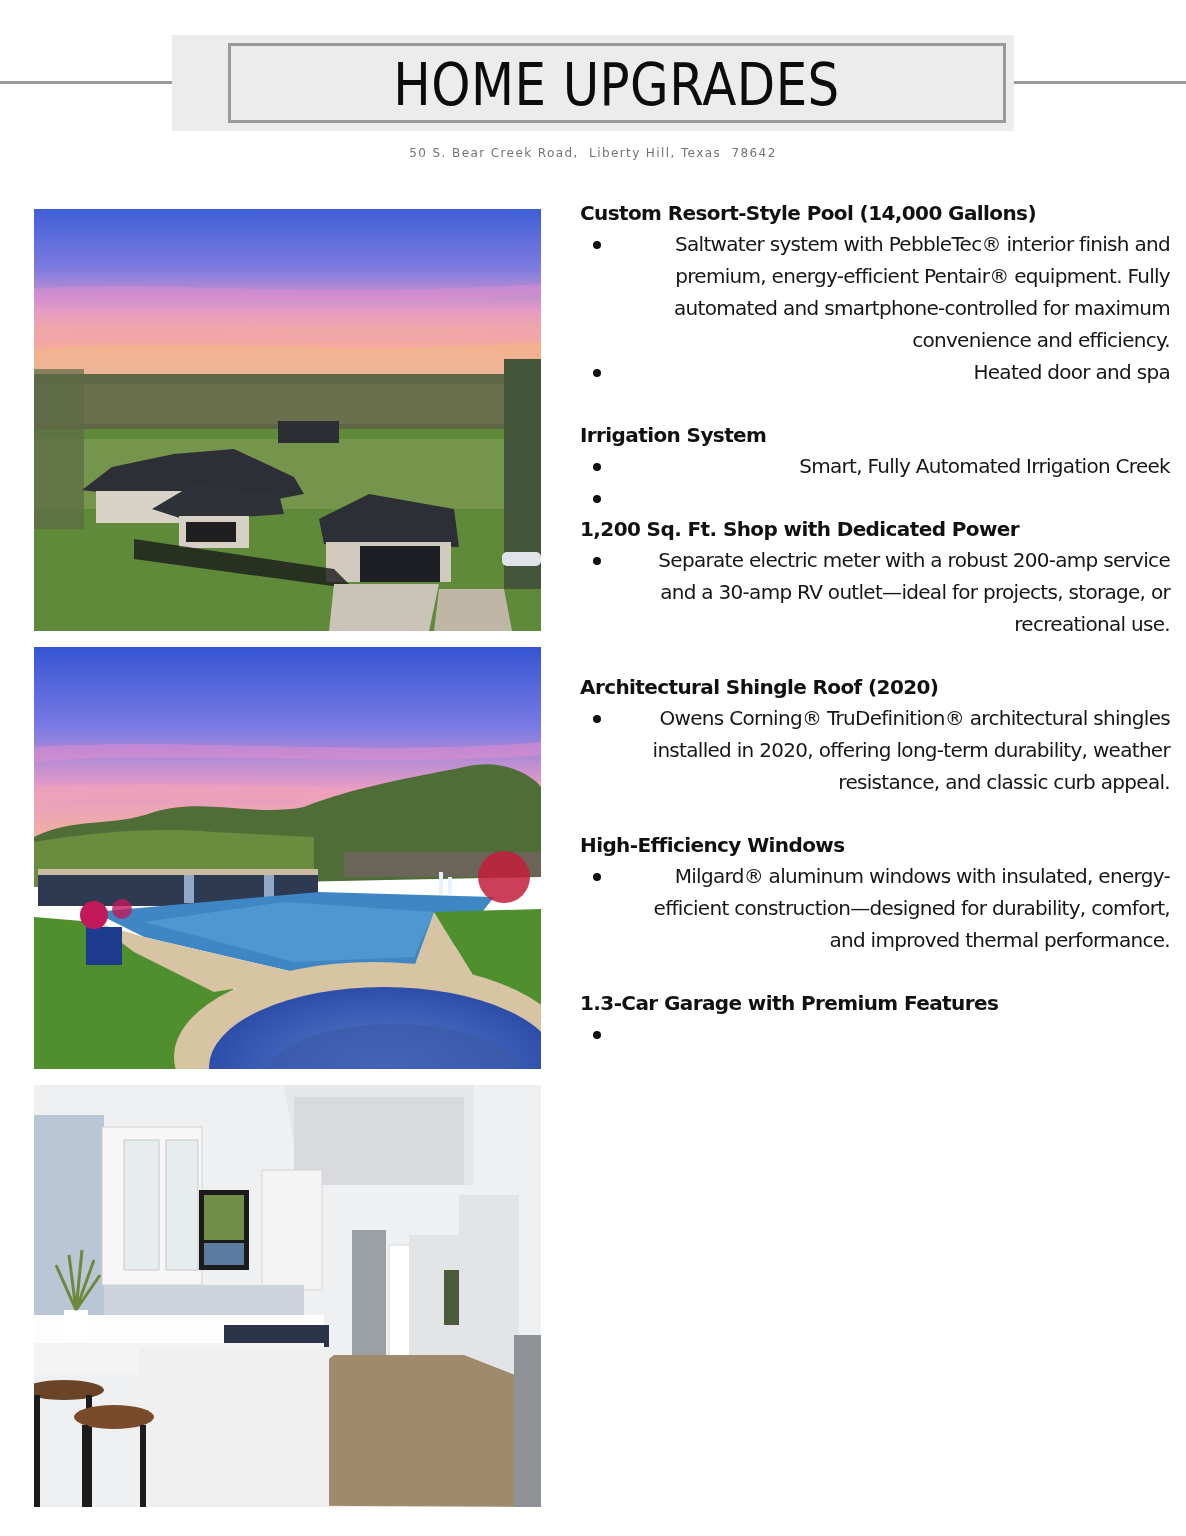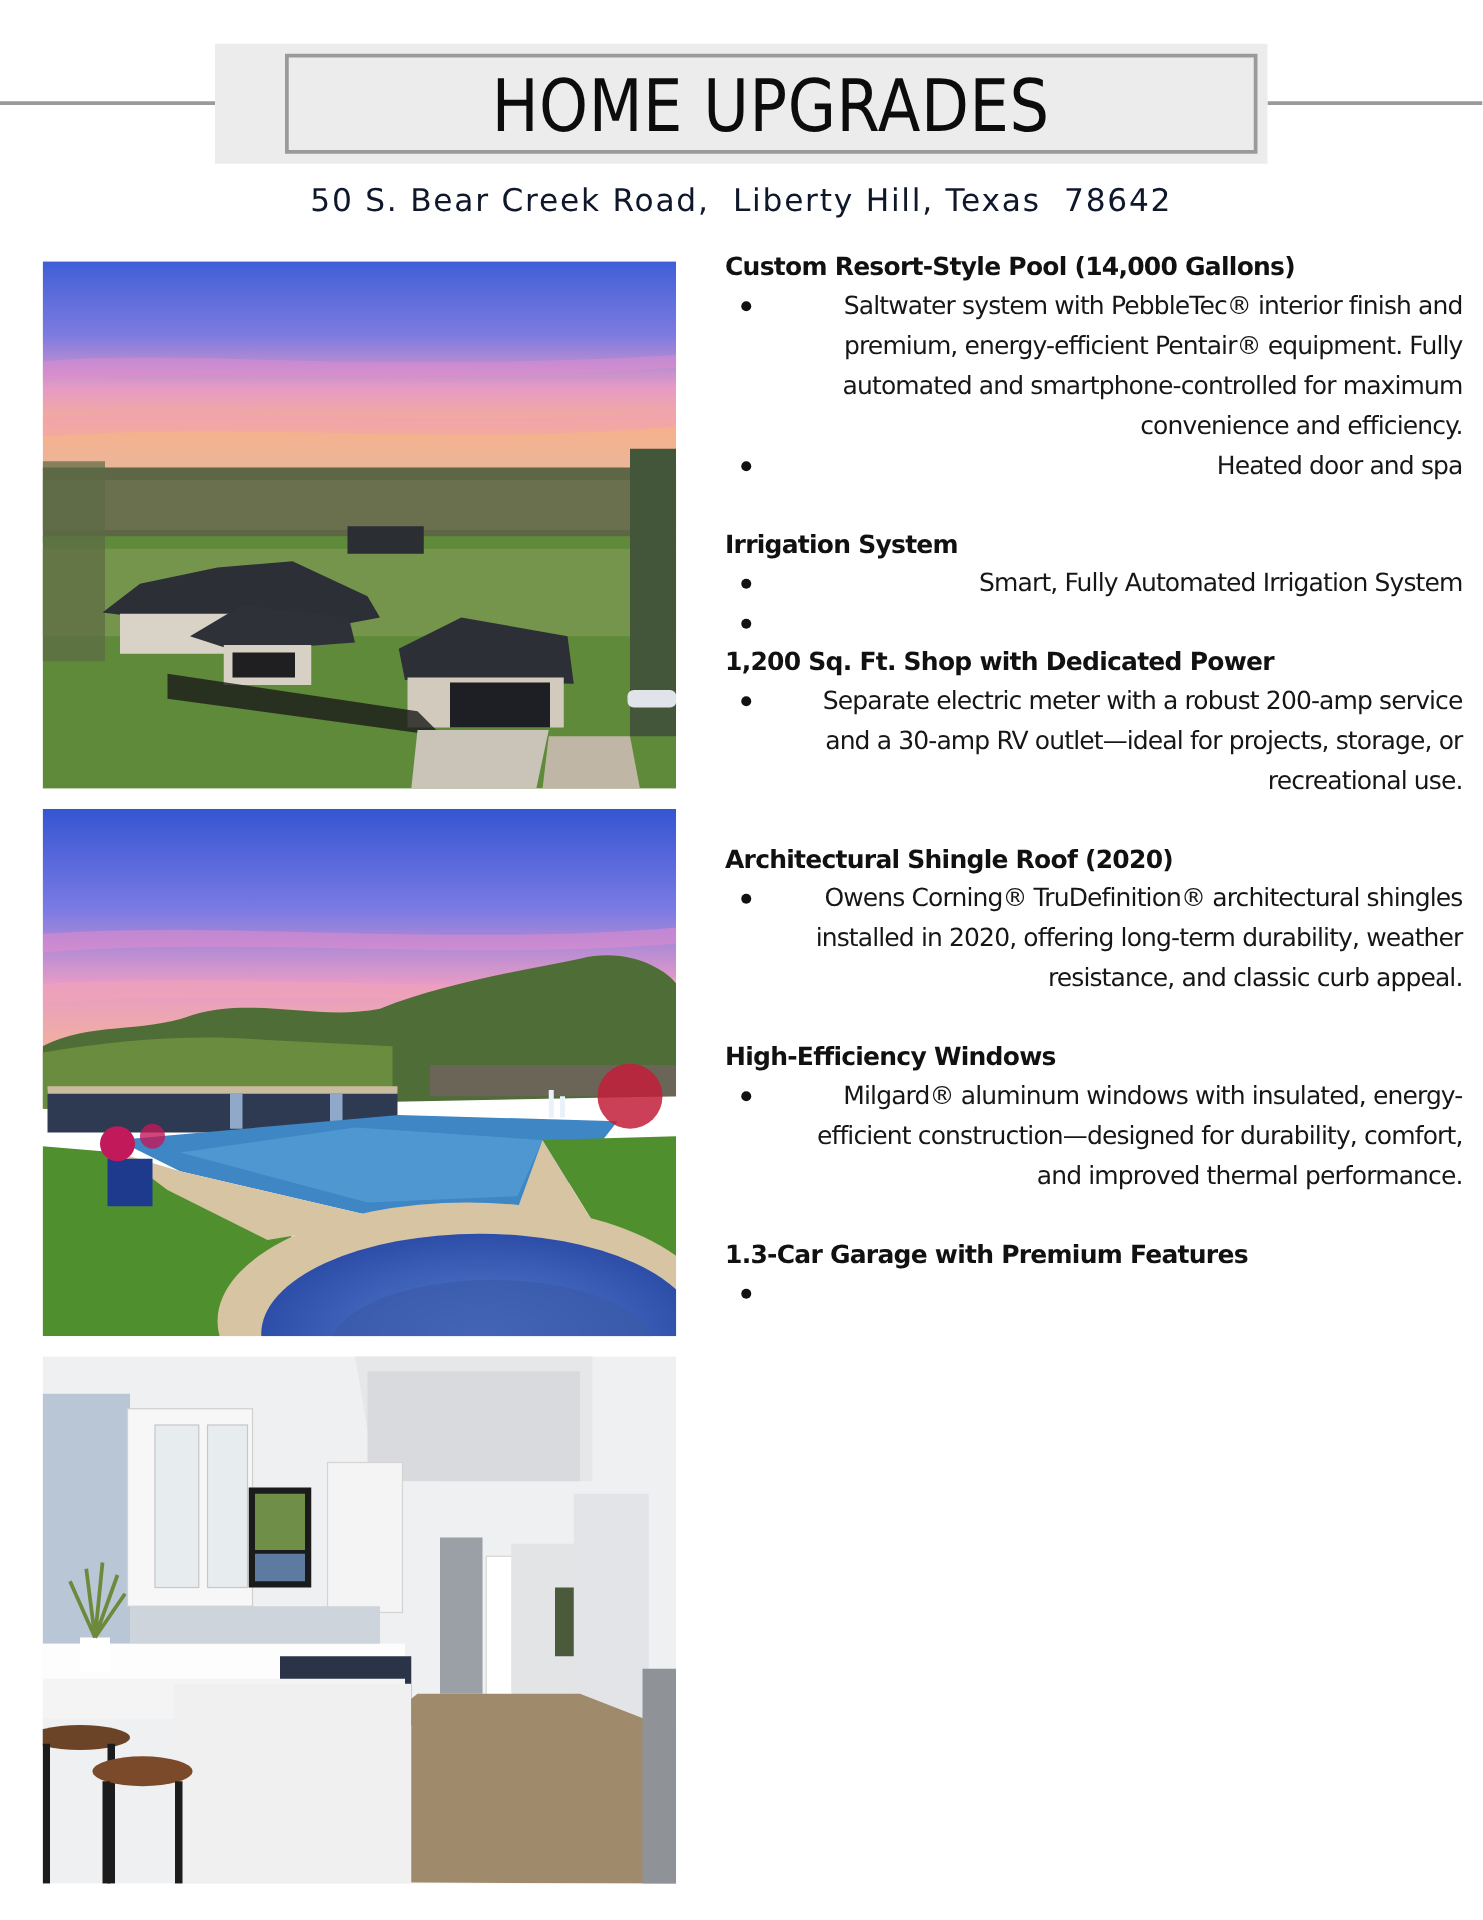--- a/index.html
+++ b/index.html
@@ -6,21 +6,21 @@
     html, body { width: 1186px; height: 1536px; background: #ffffff; overflow: hidden; }
     body { position: relative; font-family: "Liberation Sans", "DejaVu Sans", sans-serif; color: #111; }
 
     
     .rule { position: absolute; top: 81px; height: 3px; background: #9a9a9a; }
     .rule.left { left: 0; width: 172px; }
     .rule.right { left: 1014px; width: 172px; }
     .title-outer { position: absolute; left: 172px; top: 35px; width: 842px; height: 96px; background: #ececec; }
     .title-inner { position: absolute; left: 8px; top: 8px; right: 8px; bottom: 8px; border: 3px solid #9a9a9a; display: flex; align-items: center; justify-content: center; margin-left: 48px; }
     .title-text { font-family: "DejaVu Sans", sans-serif; font-weight: 400; font-size: 58px; letter-spacing: 0.5px; color: #0c0c0c; transform: scaleX(0.86); transform-origin: center; line-height: 1; margin-top: 4px; }
-    .address { position: absolute; top: 146px; left: 0; width: 1186px; text-align: center; font-family: "DejaVu Sans", sans-serif; font-size: 25px; letter-spacing: 1.4px; color: #0f172a; white-space: pre; }
+    .address { position: absolute; top: 146px; left: 0; width: 1186px; text-align: center; font-family: "DejaVu Sans", sans-serif; font-size: 12px; letter-spacing: 1.4px; color: #737373; white-space: pre; }
 
     
     .photo { position: absolute; left: 34px; width: 507px; overflow: hidden; }
     .photo svg { display: block; width: 100%; height: 100%; }
     .photo.p1 { top: 209px; height: 422px; }
     .photo.p2 { top: 647px; height: 422px; }
     .photo.p3 { top: 1085px; height: 422px; }
 
     
     .features { position: absolute; left: 580px; top: 198px; width: 590px; }
@@ -162,21 +162,21 @@
     <div class="section-title">Custom Resort-Style Pool (14,000 Gallons)</div>
     <ul class="bullets">
       <li class="bullet"><span class="dot"></span><span> Saltwater system with PebbleTec® interior finish and premium, energy-efficient Pentair® equipment. Fully automated and smartphone-controlled for maximum convenience and efficiency.</span></li>
       <li class="bullet"><span class="dot"></span><span>Heated door and spa</span></li>
     </ul>
   </div>
 
   <div class="section">
     <div class="section-title">Irrigation System</div>
     <ul class="bullets">
-      <li class="bullet"><span class="dot"></span><span>Smart, Fully Automated Irrigation System</span></li>
+      <li class="bullet"><span class="dot"></span><span>Smart, Fully Automated Irrigation Creek</span></li>
       <li class="bullet"><span class="dot"></span></li>
     </ul>
   </div>
 
   <div class="section">
     <div class="section-title">1,200 Sq. Ft. Shop with Dedicated Power</div>
     <ul class="bullets">
       <li class="bullet"><span class="dot"></span><span>Separate electric meter with a robust 200-amp service and a 30-amp RV outlet—ideal for projects, storage, or recreational use.</span></li>
     </ul>
   </div>

